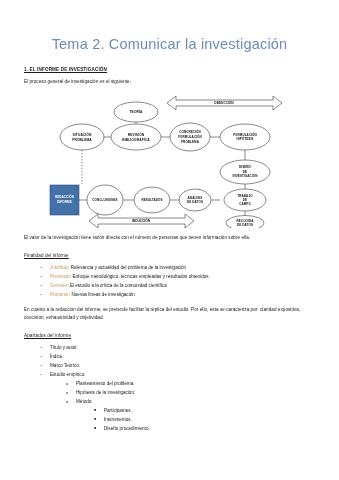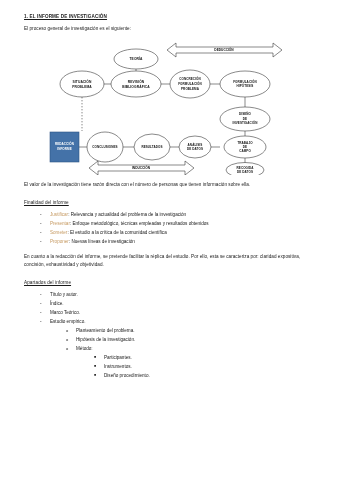--- a/index.html
+++ b/index.html
@@ -88,20 +88,21 @@
     fill:#111;
     text-anchor:middle;
   }
   .nt-w{fill:#ffffff;}
 </style>
 </head>
 <body>
 
 <div class="page">
 
+  <h1 class="doc-title">Tema 2. Comunicar la investigación</h1>
 
   <div class="section-head">1. EL INFORME DE INVESTIGACIÓN</div>
 
   <div class="para">El proceso general de investigación es el siguiente:</div>
 
   <div class="diagram">
     <svg width="291" height="136" viewBox="0 0 291 136" xmlns="http://www.w3.org/2000/svg">
       <g fill="none" stroke="#3a3a3a" stroke-width="0.6">
 
         <line x1="112" y1="30" x2="112" y2="37"></line>

